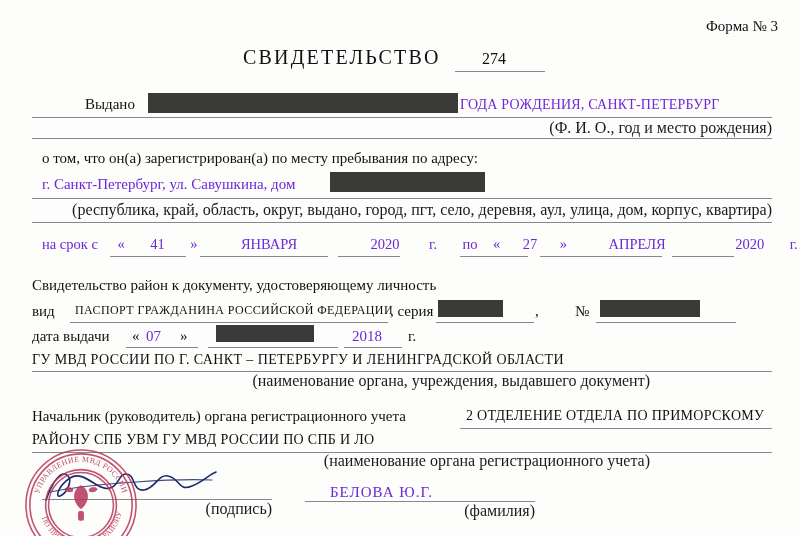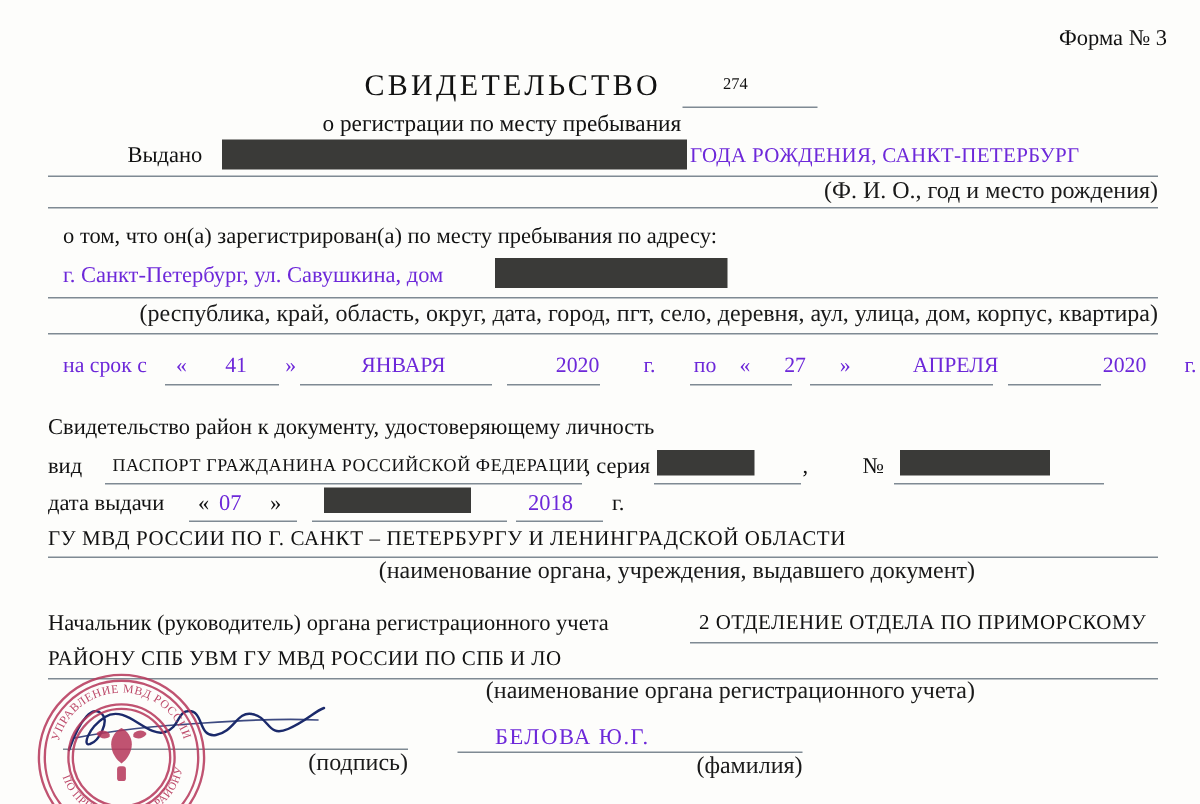--- a/index.html
+++ b/index.html
@@ -63,21 +63,21 @@
   #doc-title {
     left: 243px;
     top: 46px;
     font-size: 20px;
     letter-spacing: 2.2px;
     font-weight: normal;
   }
   #doc-number {
     left: 482px;
     top: 50px;
-    font-size: 11px;
+    font-size: 16px;
   }
   #doc-number-rule {
     left: 455px;
     top: 71px;
     width: 90px;
   }
   #doc-subtitle {
     left: 215px;
     top: 74px;
     font-size: 15.5px;
@@ -158,34 +158,33 @@
 </head>
 <body>
 
 <div class="page">
 
   <div class="abs lbl" id="form-no">Форма № 3</div>
 
   <div class="abs" id="doc-title">СВИДЕТЕЛЬСТВО</div>
   <div class="rule" id="doc-number-rule"></div>
   <div class="abs" id="doc-number">274</div>
-  <div class="abs" id="doc-subtitle">о регистрации по месту пребывания</div>
 
   <div class="abs lbl" id="issued-label">Выдано</div>
   <div class="redact" id="issued-redact"></div>
   <div class="abs val" id="issued-text">ГОДА РОЖДЕНИЯ, САНКТ-ПЕТЕРБУРГ</div>
   <div class="rule" id="issued-rule"></div>
   <div class="abs tiny" id="fio-hint">(Ф. И. О., год и место рождения)</div>
   <div class="rule" id="issued-rule2"></div>
 
   <div class="abs lbl" id="reg-line">о том, что он(а) зарегистрирован(а) по месту пребывания по адресу:</div>
   <div class="abs val" id="addr-line">г. Санкт-Петербург, ул. Савушкина, дом</div>
   <div class="redact" id="addr-redact"></div>
   <div class="rule" id="addr-rule"></div>
-  <div class="abs tiny" id="addr-hint">(республика, край, область, округ, дата, город, пгт, село, деревня, аул, улица, дом, корпус, квартира)</div>
+  <div class="abs tiny" id="addr-hint">(республика, край, область, округ, выдано, город, пгт, село, деревня, аул, улица, дом, корпус, квартира)</div>
   <div class="rule" id="addr-rule2"></div>
 
   <div class="abs" id="term-row" style="white-space:nowrap;">
     <span class="val">на срок с</span>
     <span style="display:inline-block;width:12px;"></span>
     <span class="val">«</span>
     <span style="display:inline-block;width:58px;text-align:center;">
       <span class="val">41</span>
     </span>
     <span class="val">»</span>

